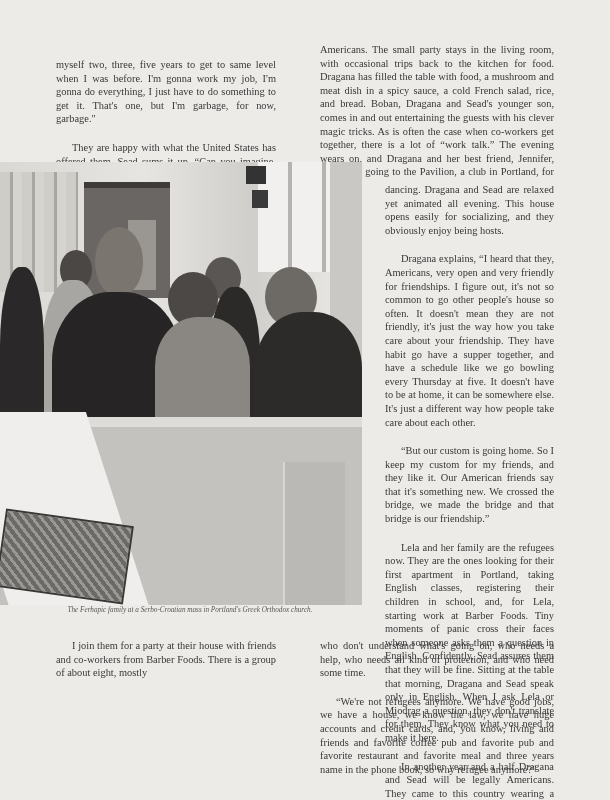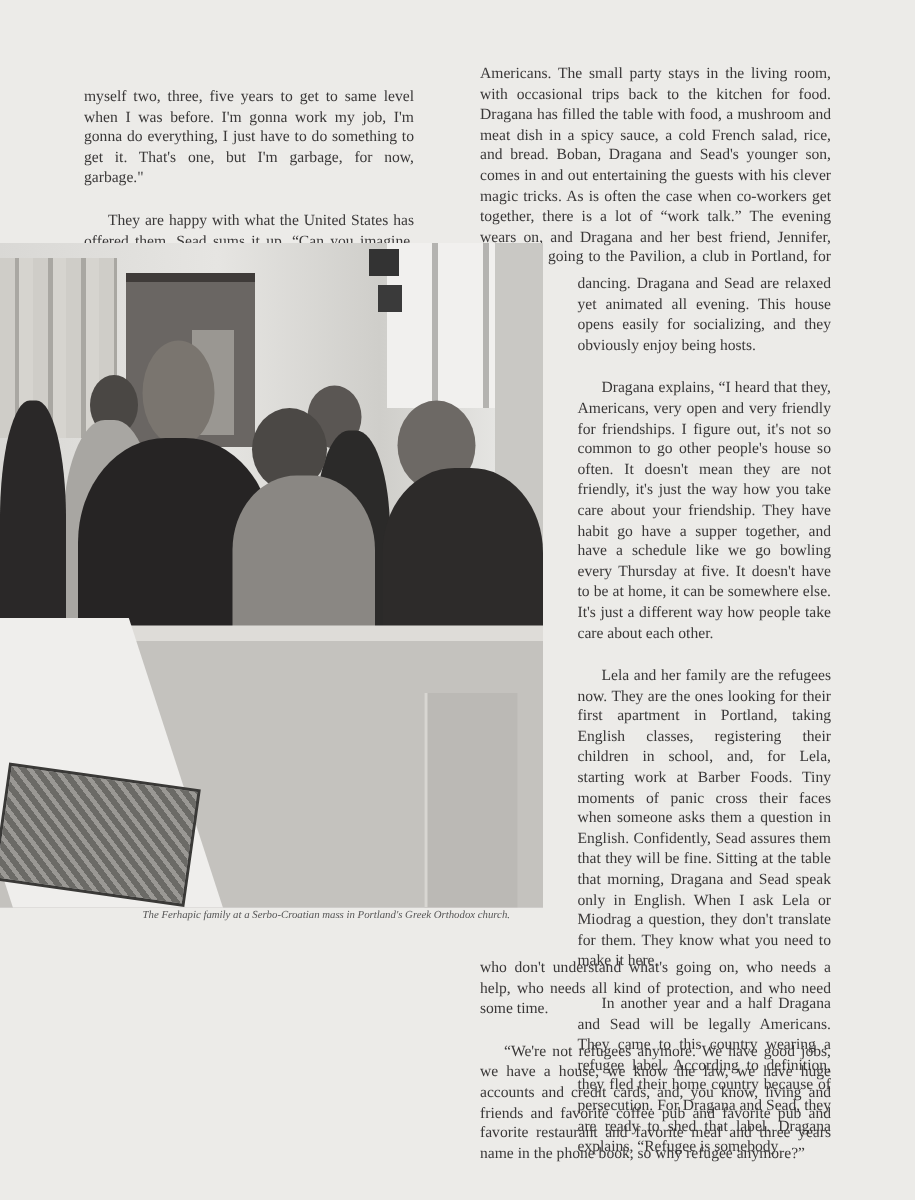--- a/index.html
+++ b/index.html
@@ -47,21 +47,21 @@
   .p6 { left:255px; top:150px; width:107px; height:125px; background:#2d2b2a; }
   .p6h { left:265px; top:105px; width:52px; height:60px; background:#6d6965; border-radius:50%; }
   .p7h { left:60px; top:88px; width:32px; height:40px; background:#4a4744; border-radius:50%; }
   .photo .pew { position:absolute; left:0; top:255px; width:362px; height:188px;
     background:linear-gradient(180deg,#dedcd8 0 10px,#c4c2be 10px 100%); }
   .photo .pew-panel { position:absolute; left:283px; top:300px; width:60px; height:143px; background:#bbb9b5; border-left:2px solid #d8d6d2; }
   .photo .book { position:absolute; left:-20px; top:250px; width:140px; height:210px; background:#efeeec; transform:skewX(18deg); }
   .photo .book-img { position:absolute; left:0; top:355px; width:125px; height:75px;
     background:repeating-linear-gradient(45deg,#6b6a66 0 4px,#9a9894 4px 7px); transform:rotate(8deg); border:2px solid #3a3937; }
 
-  .caption { position:absolute; left:40px; top:606px; width:300px; text-align:right;
+  .caption { position:absolute; left:40px; top:606px; width:300px; text-align:center;
     font-style:italic; font-size:7.2px; color:#555; }
   .page-number { position:absolute; left:583px; top:775px;
     font-family:"DejaVu Sans", sans-serif; font-weight:bold; font-size:9px; color:#444; letter-spacing:0.3px;margin-top:32px; }
 </style>
 </head>
 <body>
 
 <div class="col" id="left-top">
   <p class="noindent">myself two, three, five years to get to same level when I was before. I'm gonna work my job, I'm gonna do everything, I just have to do something to get it. That's one, but I'm garbage, for now, garbage."</p>
   <p>They are happy with what the United States has offered them. Sead sums it up, “Can you imagine, you were born here, right? I came, I can say yesterday, I got absolutely same rights like you. That's unbelievable. You cannot find anywhere in all the world.  I have no word to explain that. I can buy everything, I can do business, every-</p>
@@ -95,25 +95,27 @@
   <div class="pew-panel"></div>
   <div class="book"></div>
   <div class="book-img"></div>
 </div>
 
 <div class="caption">The Ferhapic family at a Serbo-Croatian mass in Portland's Greek Orthodox church.</div>
 
 <div class="col" id="right-wrap">
   <p class="noindent">dancing. Dragana and Sead are relaxed yet animated all evening. This house opens easily for socializing, and they obviously enjoy being hosts.</p>
   <p>Dragana explains, “I heard that they, Americans, very open and very friendly for friendships. I figure out, it's not so common to go other people's house so often. It doesn't mean they are not friendly, it's just the way how you take care about your friendship. They have habit go have a supper together, and have a schedule like we go bowling every Thursday at five. It doesn't have to be at home, it can be somewhere else.  It's just a different way how people take care about each other.</p>
+  <p>“But our custom is going home. So I keep my custom for my friends, and they like it. Our American friends say that it's something new. We crossed the bridge, we made the bridge and that bridge is our friendship.”</p>
   <p>Lela and her family are the refugees now. They are the ones looking for their first apartment in Portland, taking English classes, registering their children in school, and, for Lela, starting work at Barber Foods. Tiny moments of panic cross their faces when someone asks them a question in English. Confidently, Sead assures them that they will be fine. Sitting at the table that morning, Dragana and Sead speak only in English. When I ask Lela or Miodrag a question, they don't translate for them. They know what you need to make it here.</p>
   <p>In another year and a half  Dragana and Sead will be legally Americans. They came to this country wearing a refugee label. According to definition, they fled their home country because of persecution. For Dragana and Sead, they are ready to shed that label. Dragana explains, “Refugee is somebody</p>
 </div>
 
 <div class="col" id="left-bottom">
+  <p>I join them for a party at their house with friends and co-workers from Barber Foods. There is a group of about eight, mostly</p>
 </div>
 
 <div class="col" id="right-bottom">
   <p class="hang">who don't understand what's going on, who needs a help, who needs all kind of protection, and who need some time.</p>
   <p>“We're not refugees anymore. We have good jobs, we have a house, we know the law, we have huge accounts and credit cards, and, you know, living and friends and favorite coffee pub and favorite pub and favorite restaurant and favorite meal and three years name in the phone book, so why refugee anymore?”</p>
 </div>
 
 <div class="page-number">85</div>
 
 </body></html>

